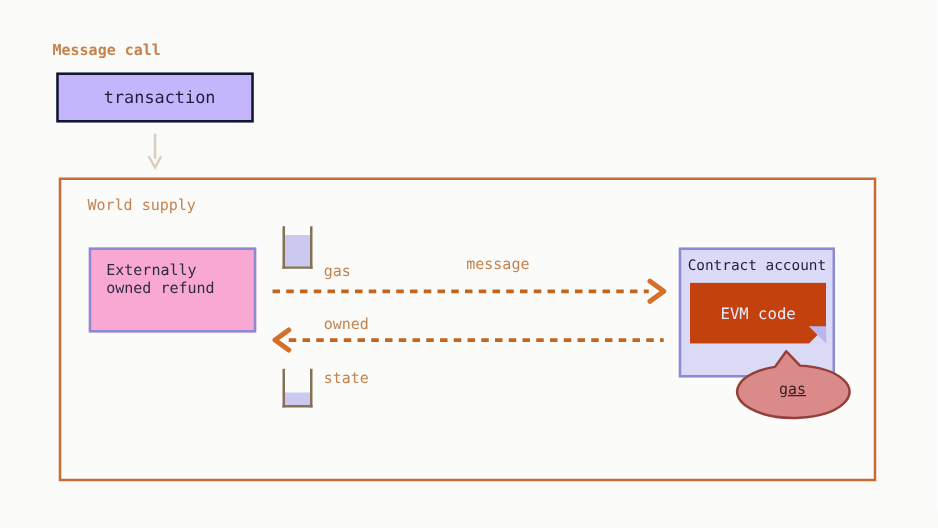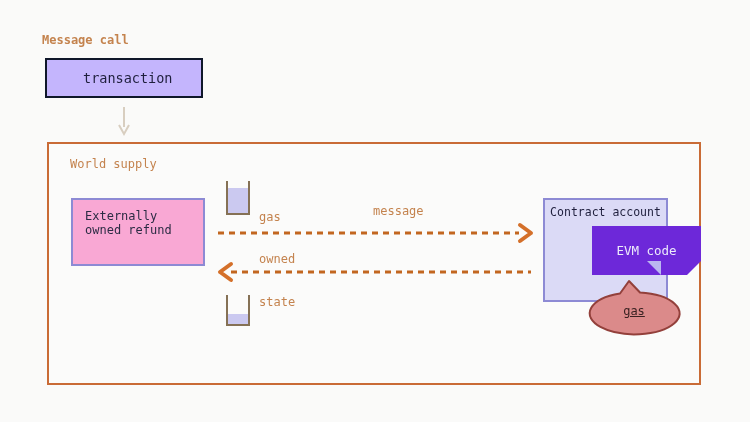--- a/index.html
+++ b/index.html
@@ -44,24 +44,23 @@
   .message-label{left:349px;top:204px;margin-left:24px;}
   
   .contract{
     left:543px;top:198px;width:125px;height:104px;
     background:#dbdaf6;border:2px solid #8d8ad4;box-sizing:border-box;
     text-align:center;
   }
   .contract-title{color:#1f1f3d;font-size:11.5px;margin-top:5px;white-space:nowrap;}
   .evm{
     position:absolute;left:7px;top:26px;width:109px;height:49px;
-    background:#6d28d9;color:#eceafb;font-size:12.5px;
+    background:#c2410c;color:#eceafb;font-size:12.5px;
     display:flex;align-items:center;justify-content:center;
     clip-path:polygon(0 0,100% 0,100% calc(100% - 14px),calc(100% - 14px) 100%,0 100%);
-    margin-left:40px;
   }
   .evm-fold{
     position:absolute;left:102px;top:61px;width:0;height:0;
     border-left:14px solid transparent;border-top:14px solid #bab7f0;
   }
   .balloon-label{
     left:612px;top:304px;width:44px;text-align:center;
     color:#3b2222;font-size:12px;text-decoration:underline;
   }
   .overlay{left:0;top:0;width:750px;height:422px;pointer-events:none;}

